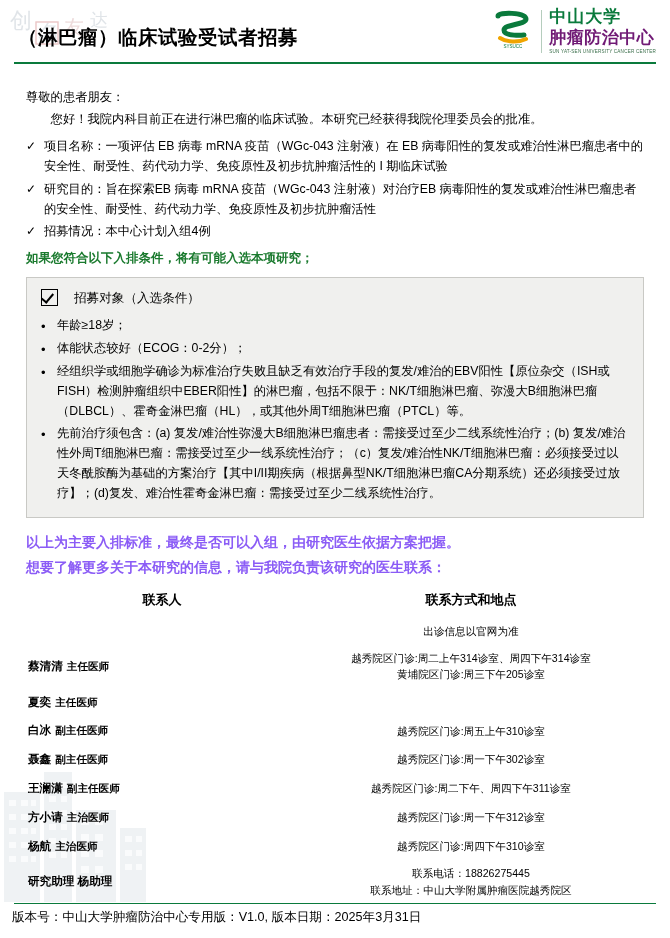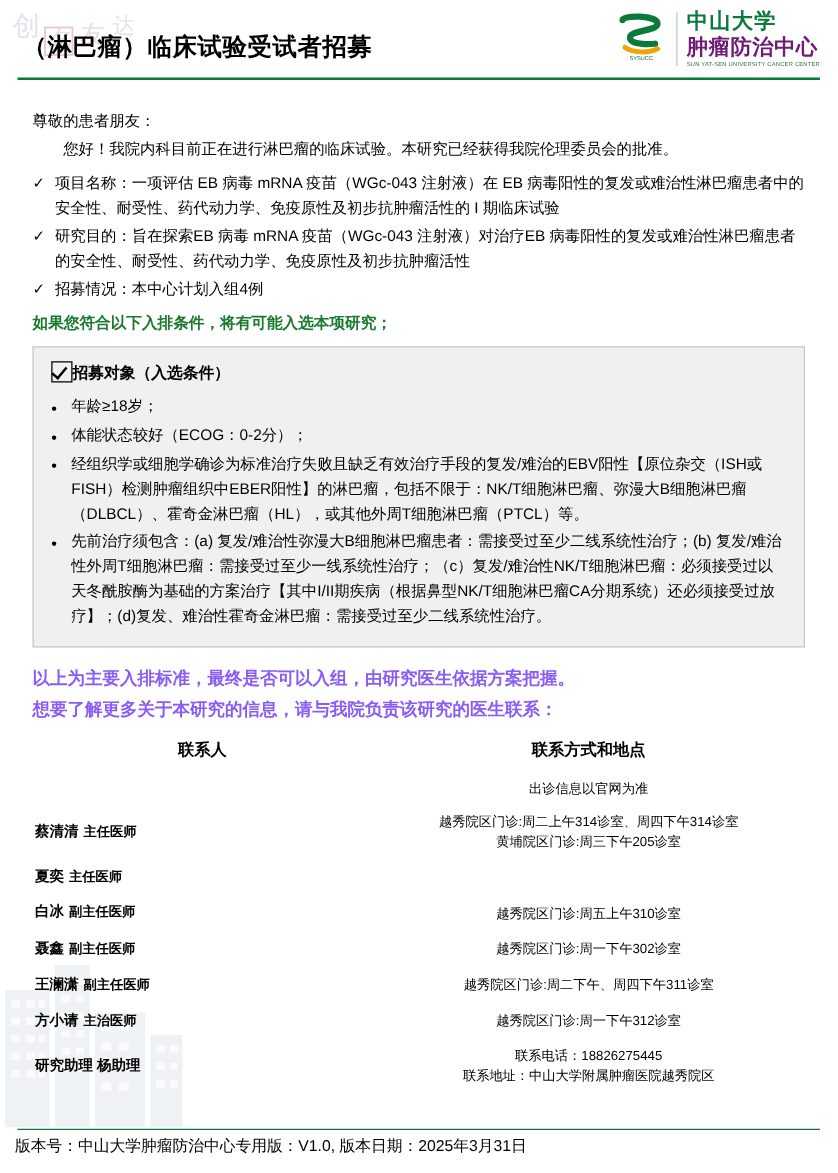--- a/index.html
+++ b/index.html
@@ -140,22 +140,22 @@
   .criteria-box {
     margin: 0 0 14px 0;
     background: #f0f0ee;
     border: 1px solid #c9c9c5;
     padding: 10px 14px 12px 14px;
     box-sizing: border-box;
   }
   .criteria-head {
     display: flex;
     align-items: center;
-    gap: 0;
-    font-weight: bold;
+    gap: 16px;
+    font-weight: normal;
     font-size: 12.6px;
     margin-bottom: 8px;
   }
   .tick-box {
     width: 15px;
     height: 15px;
     border: 1.6px solid #000;
     position: relative;
     flex: 0 0 auto;
   }
@@ -423,20 +423,26 @@
           </td>
           <td class="col-info">越秀院区门诊:周二下午、周四下午311诊室</td>
         </tr>
         <tr>
           <td class="col-name">
             <span>方小请</span><span class="name-role">主治医师</span>
           </td>
           <td class="col-info">越秀院区门诊:周一下午312诊室</td>
         </tr>
         <tr>
+          <td class="col-name">
+            <span>杨航</span><span class="name-role">主治医师</span>
+          </td>
+          <td class="col-info">越秀院区门诊:周四下午310诊室</td>
+        </tr>
+        <tr>
           <td class="col-name">研究助理 杨助理</td>
           <td class="col-info assistant-block">
             <div>联系电话：18826275445</div>
             <div>联系地址：中山大学附属肿瘤医院越秀院区</div>
           </td>
         </tr>
       </tbody>
     </table>
   </div>
 

